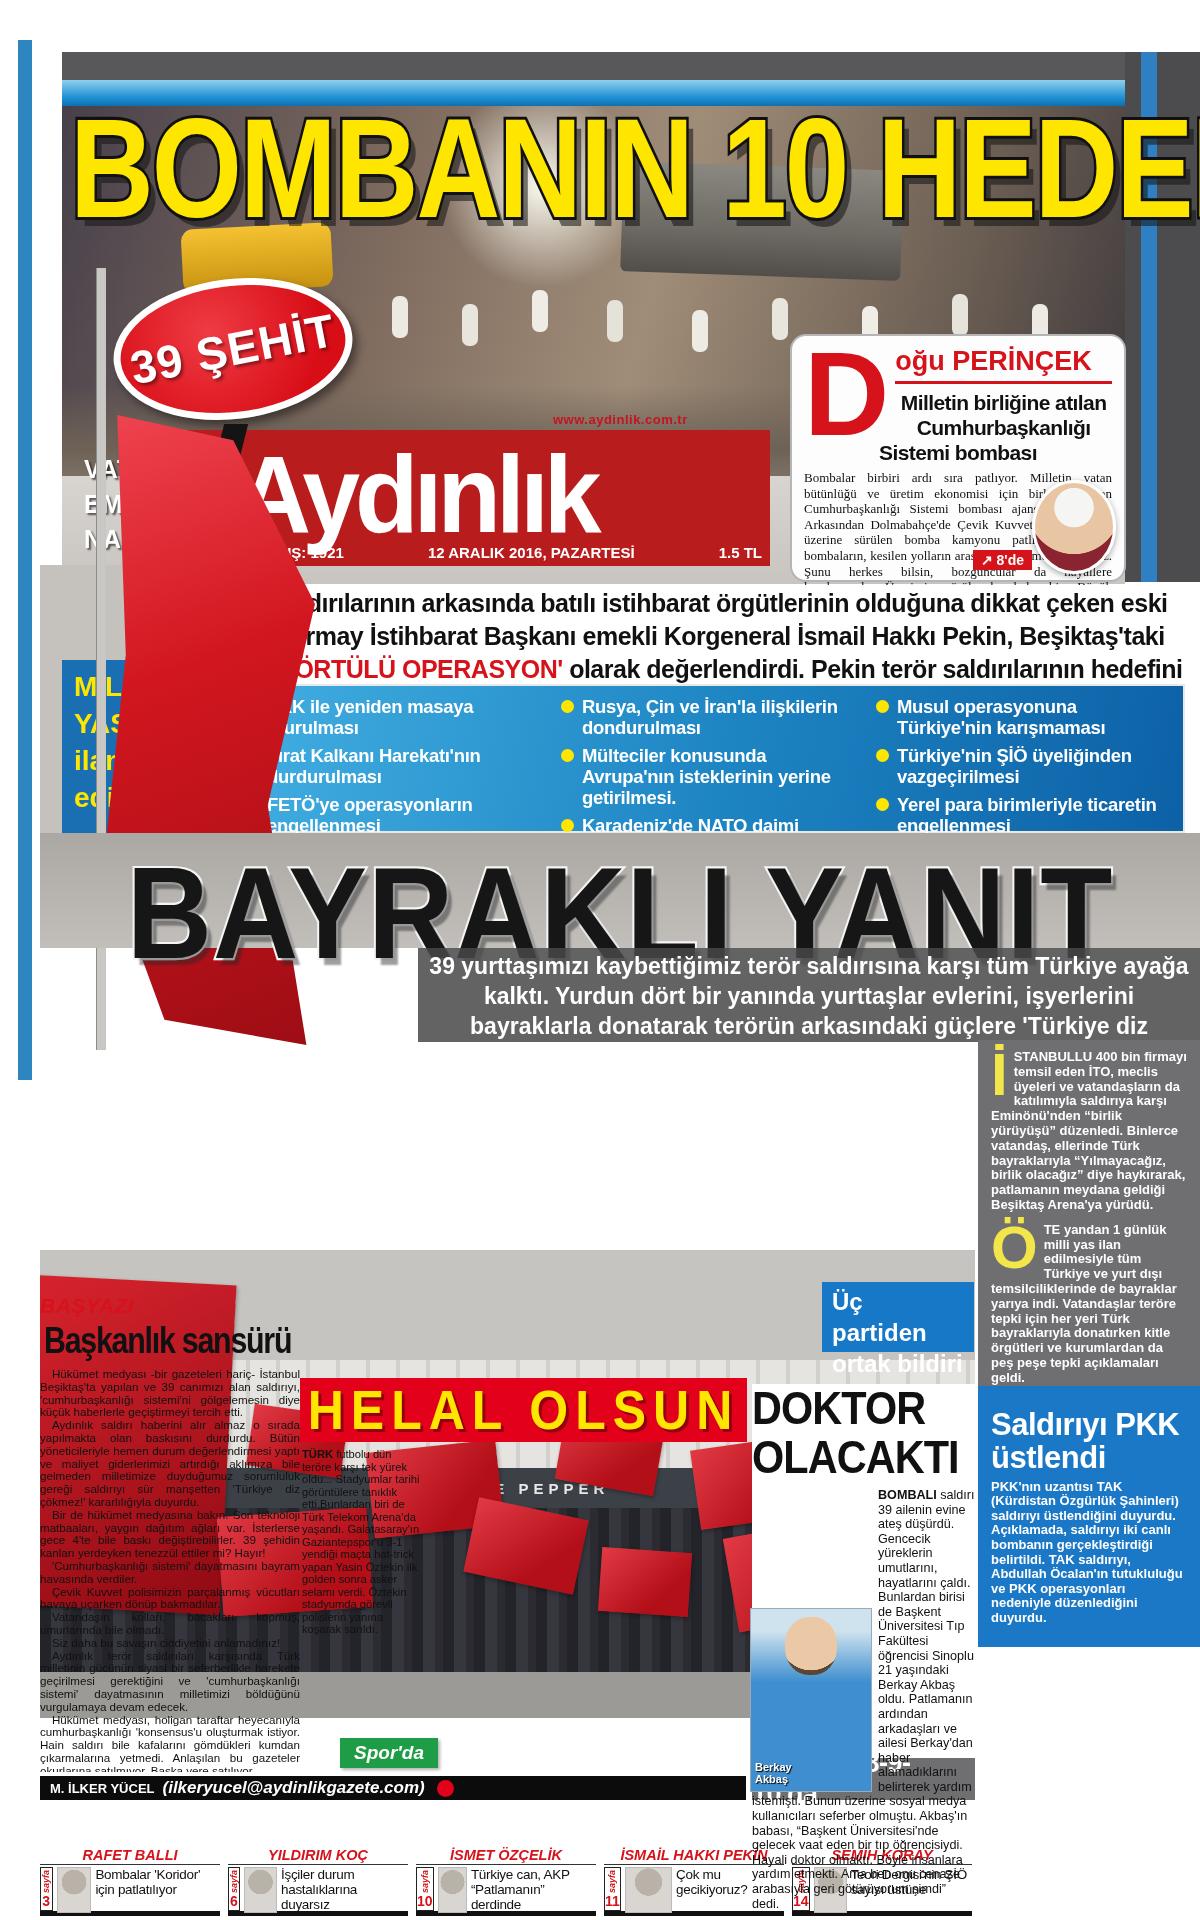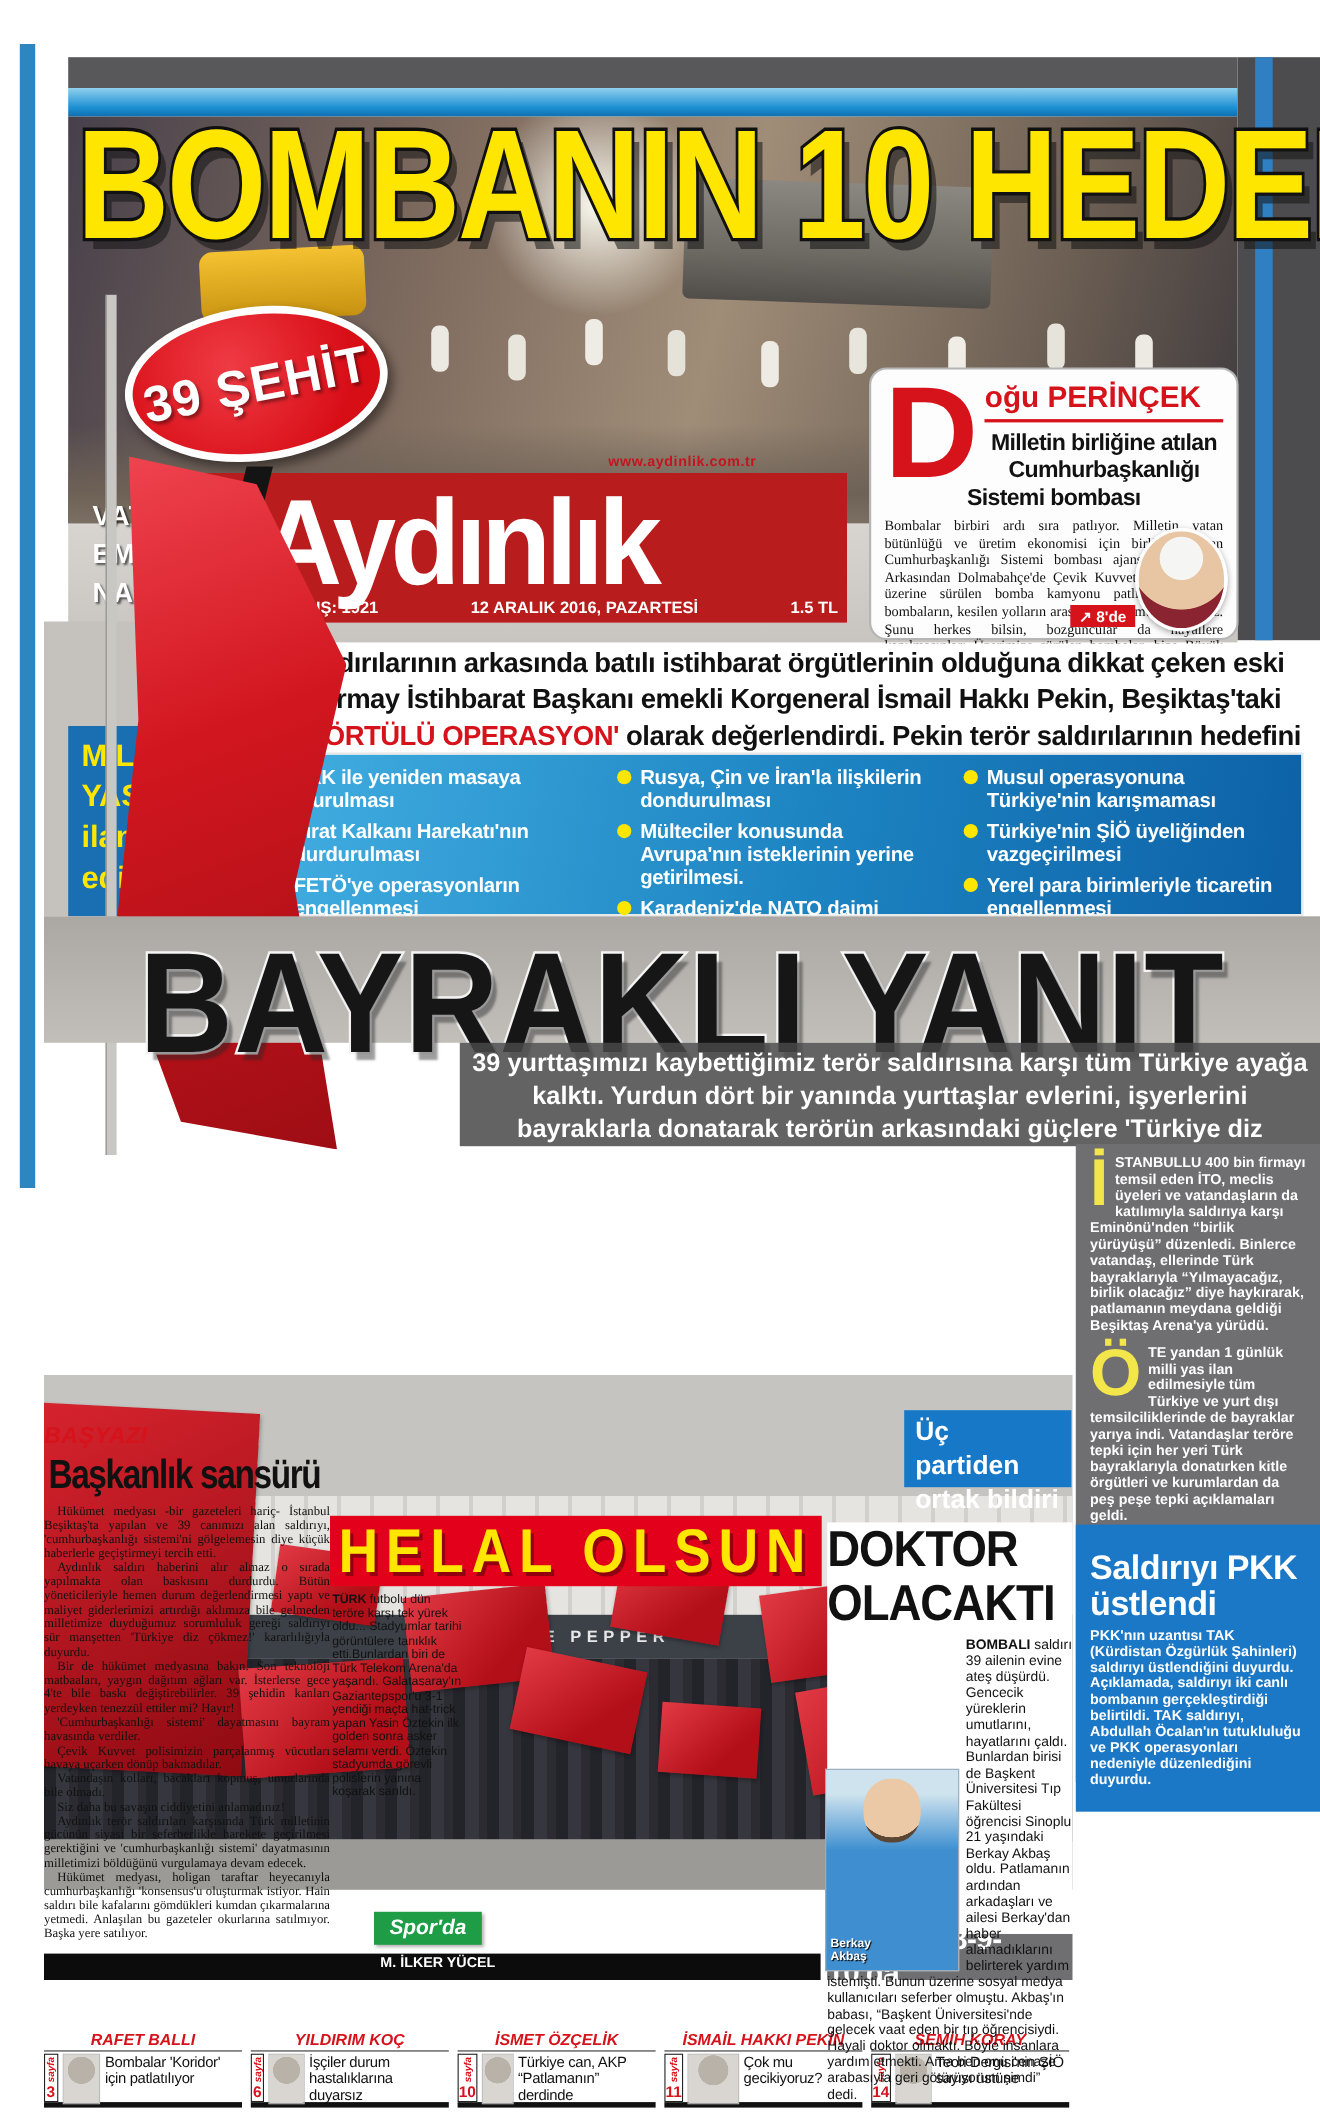--- a/index.html
+++ b/index.html
@@ -62,22 +62,22 @@
   
   .rail{background:#6f6f71;box-sizing:border-box;padding:10px 13px 0 13px;display:flex;flex-direction:column;}
   .railp{color:#fff;font-weight:700;font-size:13px;line-height:14.8px;}
   .raildrop{float:left;color:#f3e64b;font-weight:700;font-size:60px;line-height:46px;margin:2px 6px 0 0;}
   .pkk{background:#1b78c6;margin:10px -13px 0 -13px;padding:22px 13px;}
   .pkk h3{margin:0 0 6px 0;color:#fff;font-weight:700;font-size:31px;line-height:33px;letter-spacing:-.5px;}
   .pkk p{margin:0;color:#fff;font-weight:700;font-size:13px;line-height:14.6px;}
   
   .blabel{color:#d6121b;font-weight:900;font-style:italic;font-size:21px;letter-spacing:.5px;}
   .btitle{font-weight:900;font-size:37px;letter-spacing:-1.5px;transform:scaleX(.82);transform-origin:left top;white-space:nowrap;}
-  .bcolm p{margin:0;font-family:Liberation Serif, serif;font-size:11.6px;line-height:12.8px;text-align:justify;text-indent:12px;}
-  .byline{background:#0c0c0c;color:#fff;display:flex;align-items:center;gap:8px;padding-left:10px;box-sizing:border-box;flex-direction:column;}
+  .bcolm p{margin:0;font-family:Liberation Sans, sans-serif;font-size:11.6px;line-height:12.8px;text-align:justify;text-indent:12px;}
+  .byline{background:#0c0c0c;color:#fff;display:flex;align-items:center;gap:8px;padding-left:10px;box-sizing:border-box;}
   .byline .n{font-weight:900;font-size:13px;}
   .byline .e{font-style:italic;font-weight:700;font-size:17px;}
   .reddot{width:17px;height:17px;border-radius:50%;background:#e2001a;}
   
   .helal{background:#e2001a;display:flex;align-items:center;justify-content:center;}
   .helal span{color:#ffe600;font-weight:900;font-size:50px;letter-spacing:7px;transform:scaleY(1.12);text-shadow:3px 3px 0 rgba(0,0,0,.35);}
   .hcol{font-size:11.2px;line-height:12.5px;font-weight:400;color:#111;}
   .hcol b{font-weight:900;}
   .spor{background:#1f9d46;color:#fff;font-weight:900;font-style:italic;font-size:19px;display:flex;align-items:center;justify-content:center;box-shadow:2px 2px 3px rgba(0,0,0,.3);}
   .dok h2{margin:0;font-weight:700;font-size:46px;line-height:49px;letter-spacing:-1px;transform:scaleX(.9);transform-origin:left top;}

